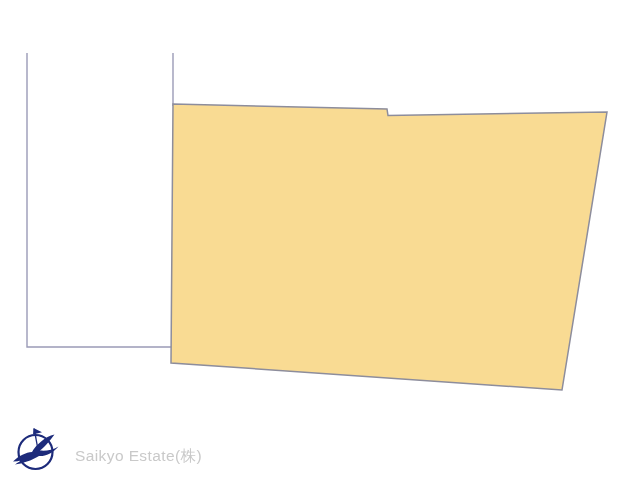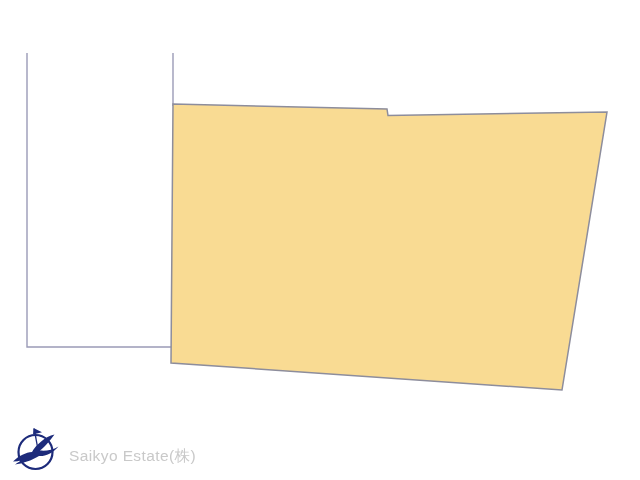--- a/index.html
+++ b/index.html
@@ -26,21 +26,21 @@
     left: 0;
     top: 0;
     display: block;
   }
   .brand-footer {
     position: absolute;
     left: 12px;
     top: 424px;
     display: flex;
     align-items: center;
-    gap: 9px;
+    gap: 15px;
   }
   .brand-logo {
     width: 48px;
     height: 50px;
     display: block;
   }
   .brand-text {
     font-size: 15.5px;
     letter-spacing: 0.4px;
     position: relative;

